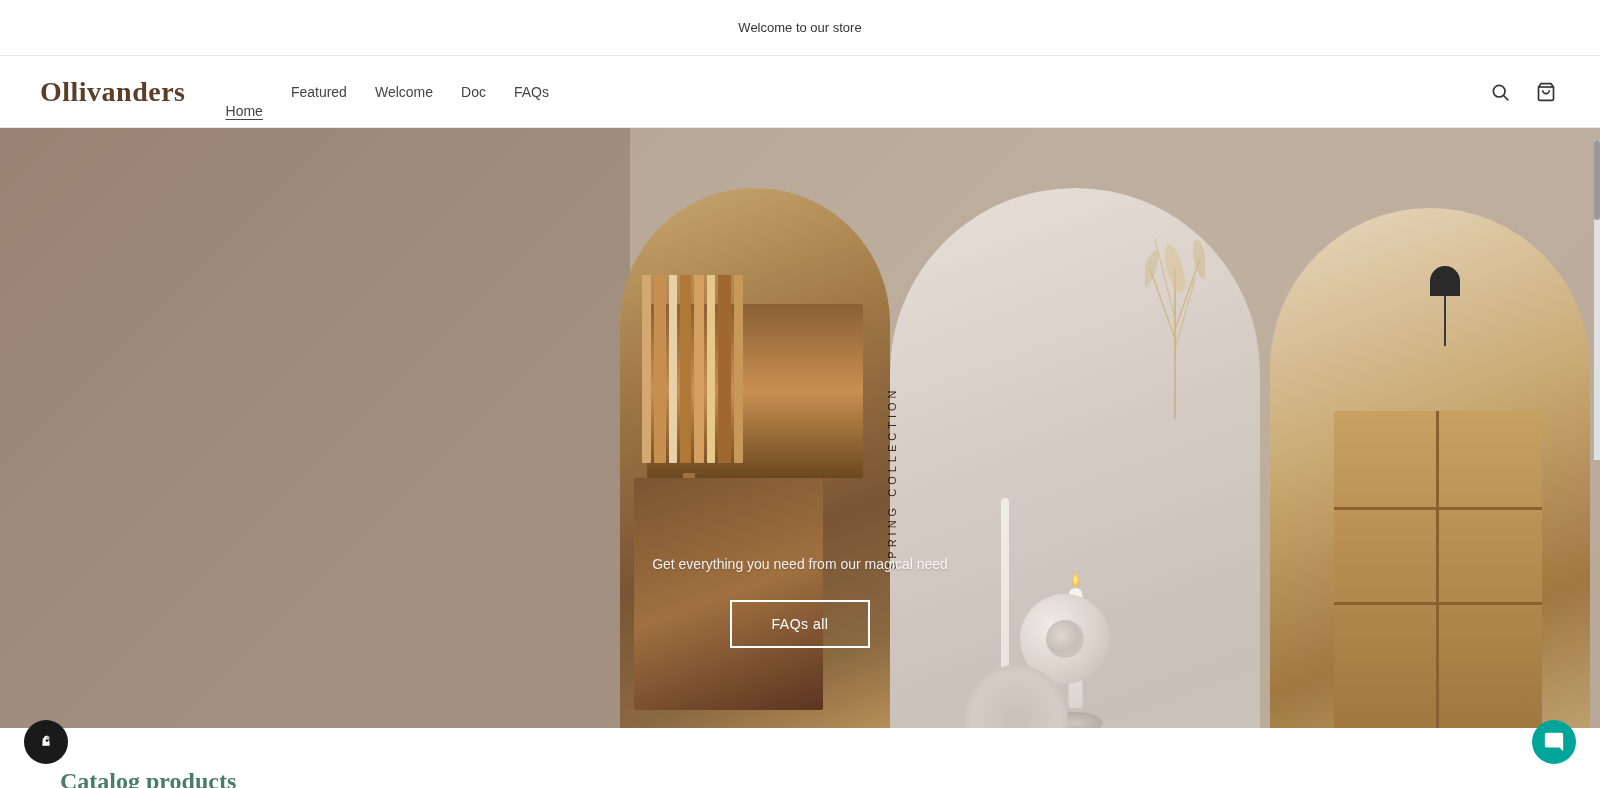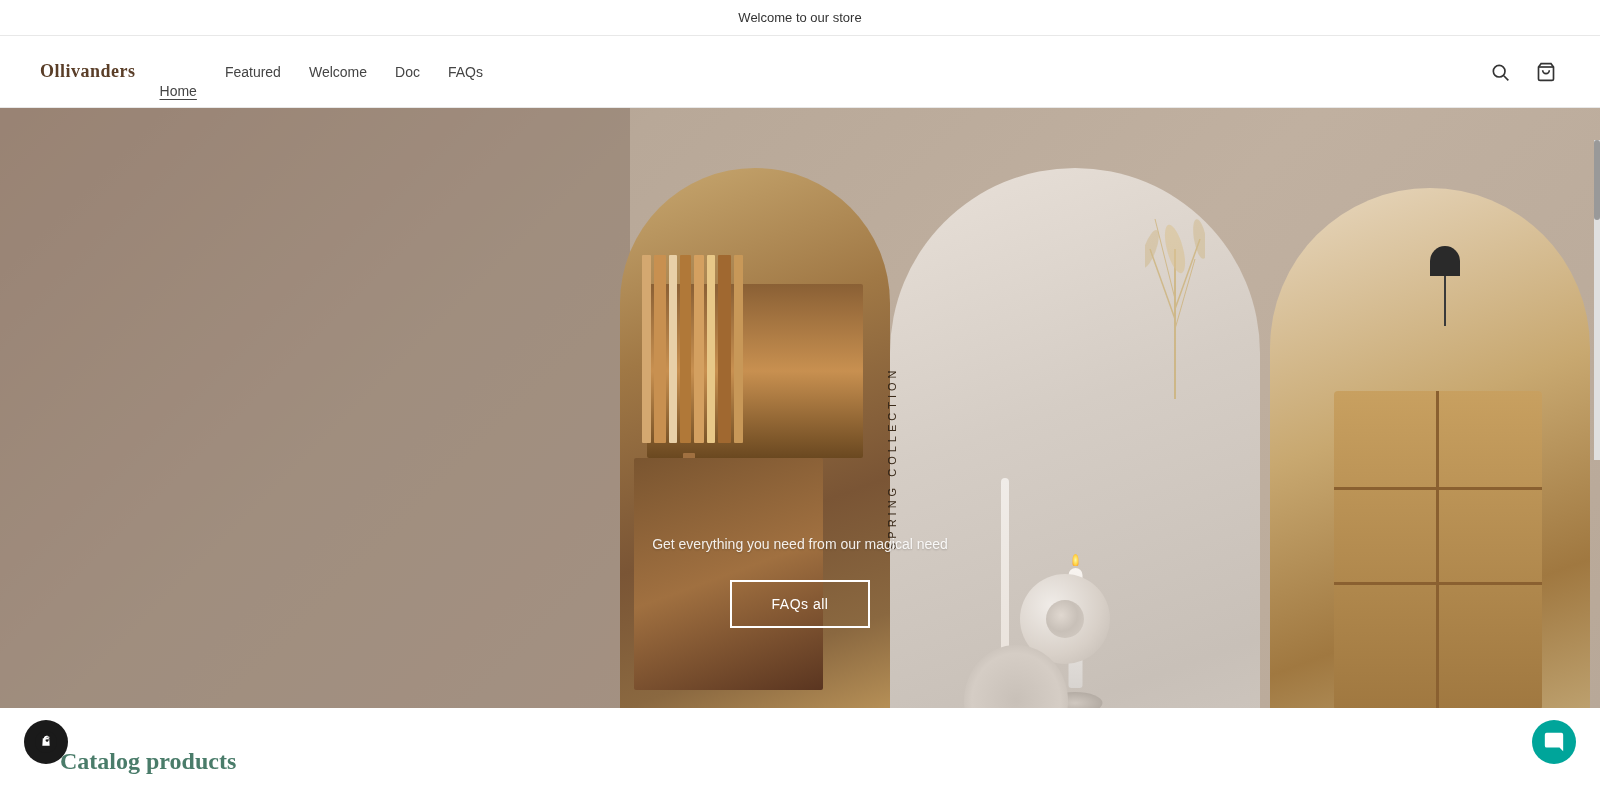--- a/index.html
+++ b/index.html
@@ -2,43 +2,43 @@
 <html><head>
   <meta charset="utf-8">
   <style>
     * { margin: 0; padding: 0; box-sizing: border-box; }
     body { font-family: -apple-system, BlinkMacSystemFont, 'Segoe UI', sans-serif; overflow-x: hidden; background: #fff; }
 
     
     .announcement-bar {
       background: #fff;
       text-align: center;
-      padding: 10px;
+      padding: 20px;
       font-size: 13px;
       color: #333;
       border-bottom: 1px solid #e8e8e8;
     }
 
     
     .header {
       display: flex;
       align-items: center;
       padding: 0 40px;
       height: 72px;
       border-bottom: 1px solid #e8e8e8;
       background: #fff;
       position: relative;
       z-index: 10;
     }
     .header-logo {
-      font-size: 18px;
+      font-size: 28px;
       font-weight: 600;
       color: #5a3e28;
       letter-spacing: 0.5px;
-      margin-right: 24px;
+      margin-right: 40px;
       font-family: Georgia, serif;
       flex-shrink: 0;
     }
     .header-nav {
       display: flex;
       gap: 28px;
       align-items: center;
     }
     .header-nav a {
       text-decoration: none;

